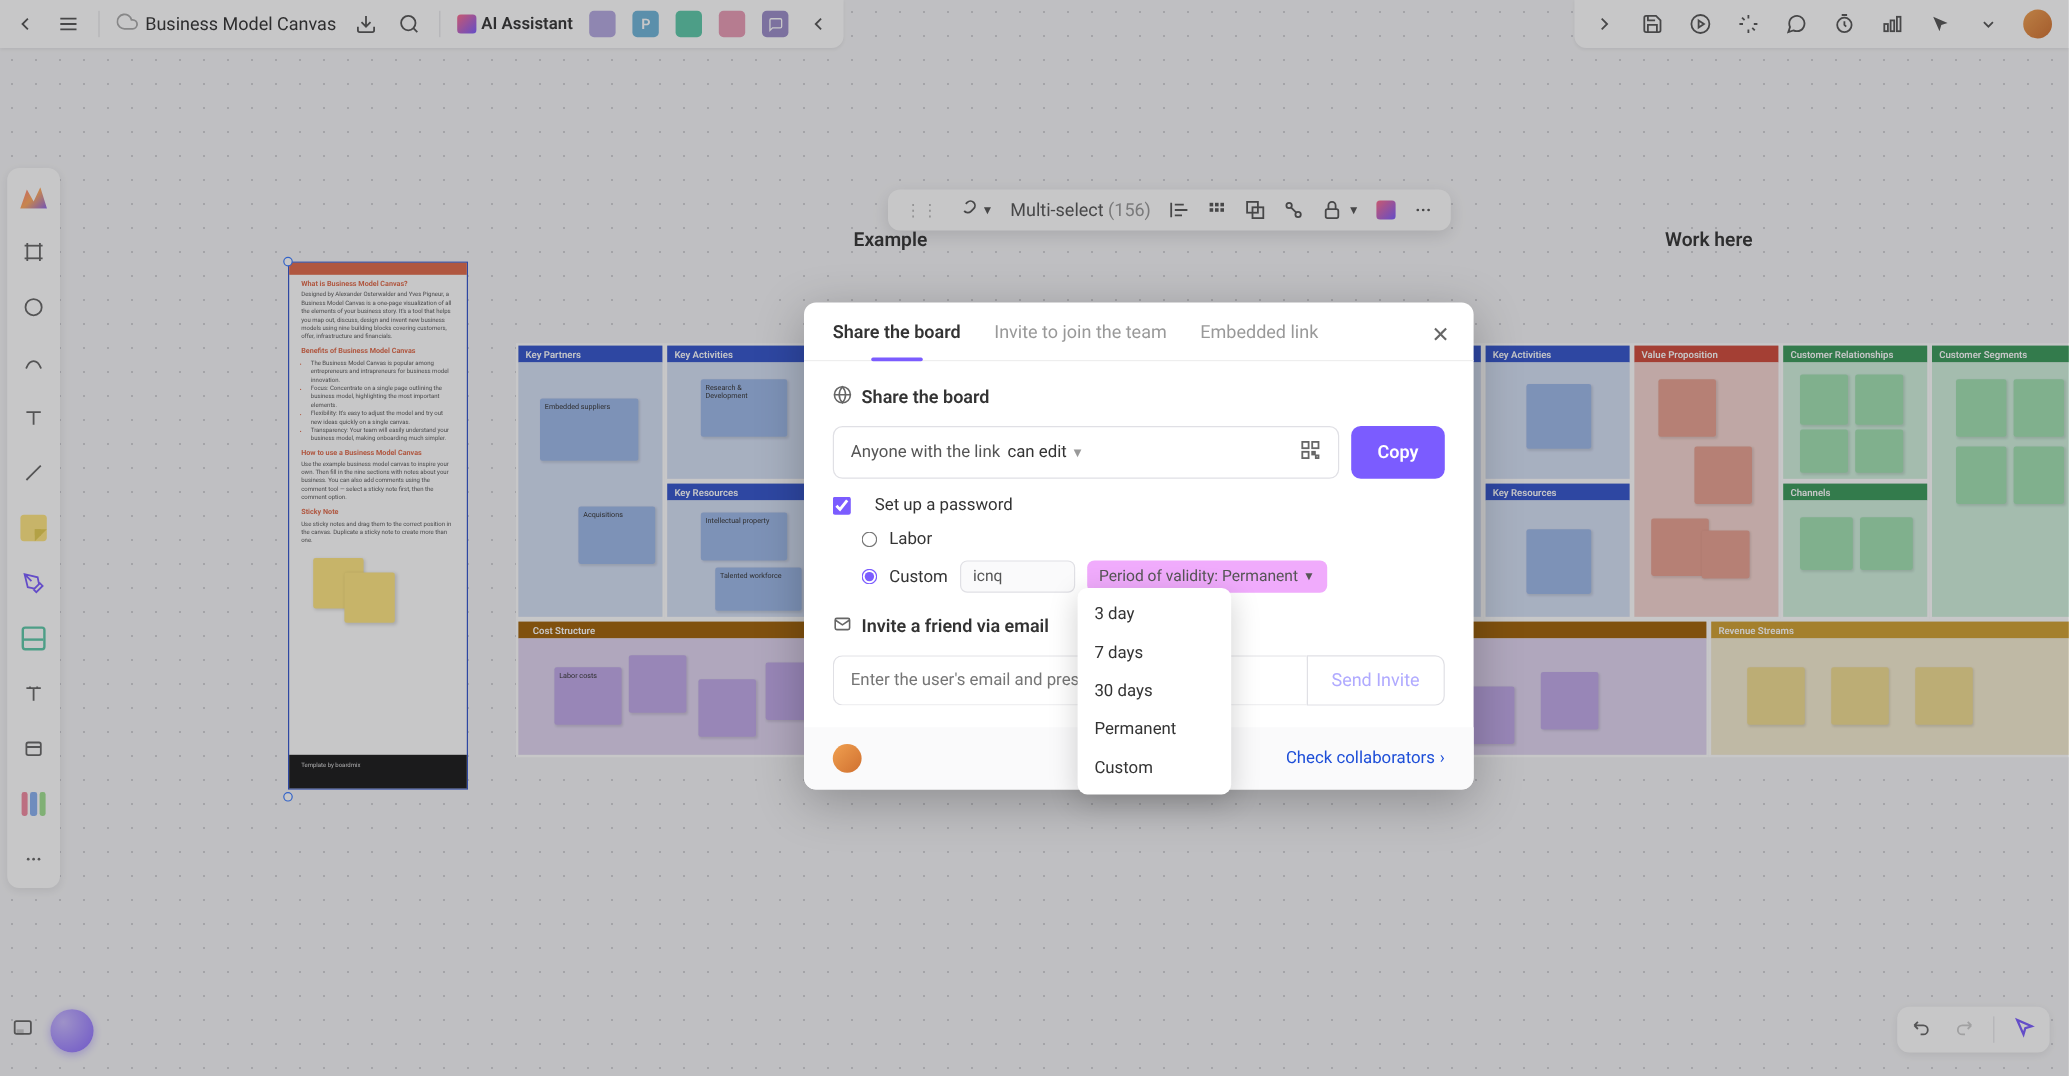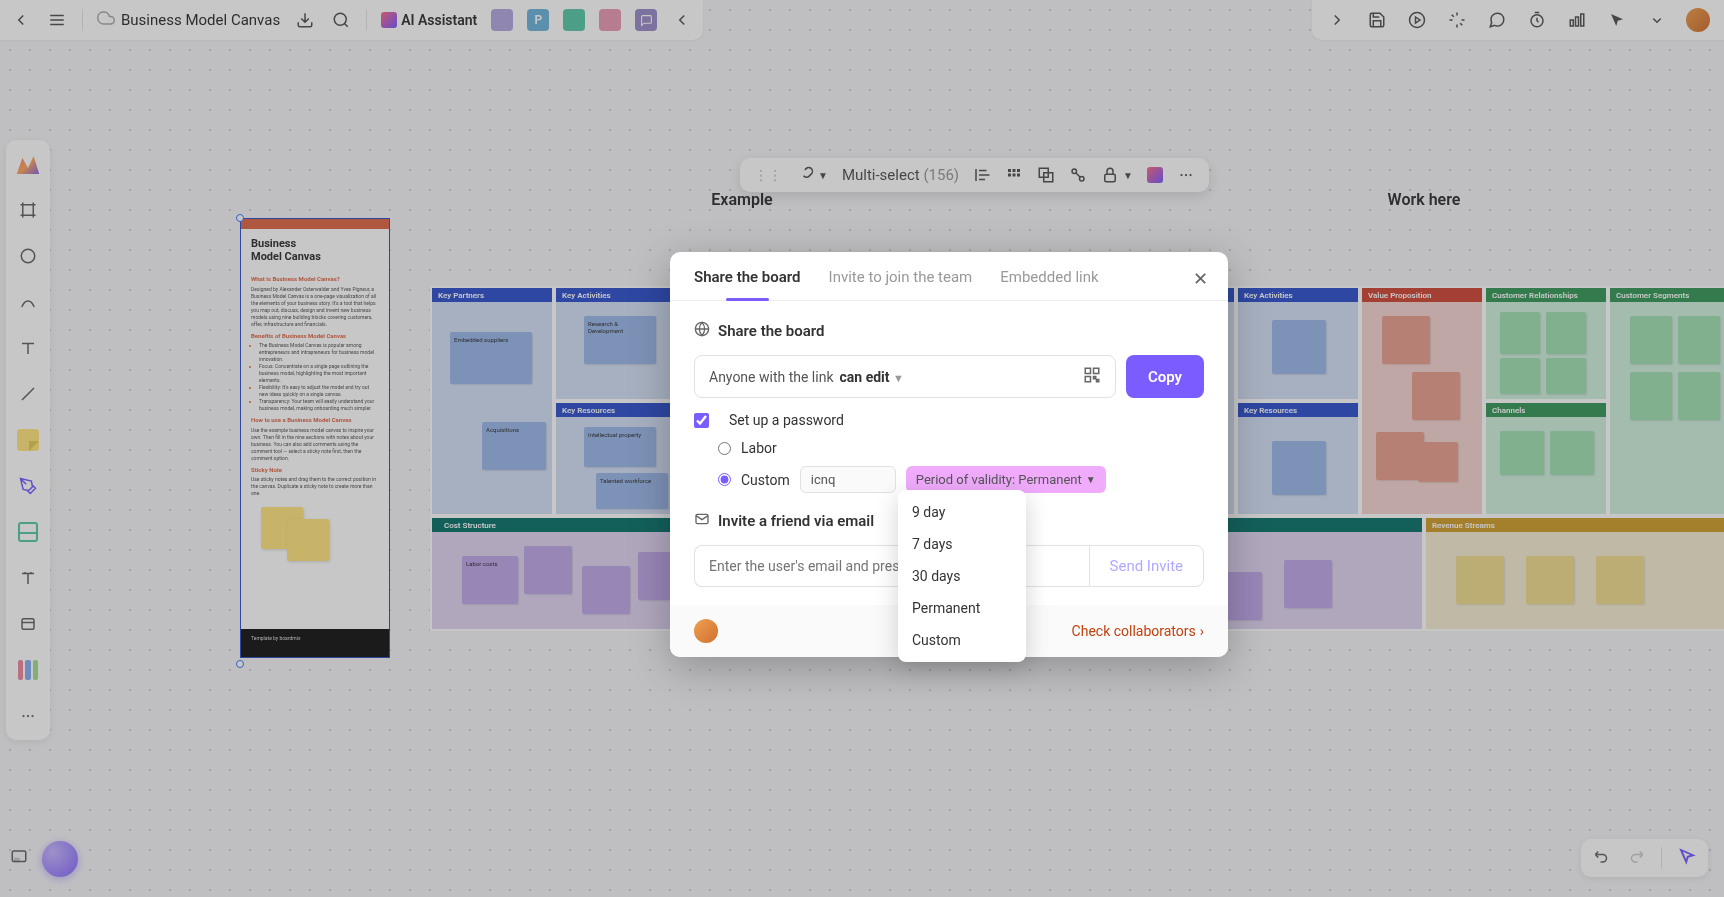--- a/index.html
+++ b/index.html
@@ -61,21 +61,21 @@
 .bmc { position: absolute; top: 218px; width: 624px; height: 440px; }
 .bmc.example { left: 430px; }
 .bmc.work { left: 1112px; }
 .bmc-title { position: absolute; top: -28px; left: 50%; transform: translateX(-50%); font-size: 16px; font-weight: 600; color: #333; }
 .cell { position: absolute; border: 2px solid #fff; }
 .cell .ch { height: 14px; font-size: 8px; color: #fff; font-weight: 600; padding: 1px 6px; display: flex; align-items: center; gap: 3px; }
 .cell .cb { position: absolute; top: 14px; left: 0; right: 0; bottom: 0; }
 .blue .ch { background: #3355cc; } .blue .cb { background: #d5e0f5; }
 .red .ch { background: #d04a3a; } .red .cb { background: #f5d5d0; }
 .green .ch { background: #3a9a5a; } .green .cb { background: #d0f0dd; }
-.purple .ch { background: #0f766e; padding-left: 12px; } .purple .cb { background: #e0d5f0; }
+.purple .ch { background: #a16207; padding-left: 12px; } .purple .cb { background: #e0d5f0; }
 .yellow .ch { background: #d0a030; } .yellow .cb { background: #f5ecd0; }
 .stk { position: absolute; border-radius: 2px; box-shadow: 1px 1px 2px rgba(0,0,0,0.1); }
 .stk.b { background: #9db8e8; } .stk.r { background: #e8a090; } .stk.g { background: #a0e0b0; } .stk.p { background: #c0a8e8; } .stk.y { background: #f0dc90; }
 .stk .lbl { font-size: 6px; color: #333; padding: 4px; }
 
 
 .sel-handle { position: absolute; width: 8px; height: 8px; background: #fff; border: 1.5px solid #3a7aff; border-radius: 50%; z-index: 4; }
 
 
 .bottom-left { position: absolute; left: 10px; bottom: 20px; display: flex; align-items: center; gap: 14px; z-index: 5; }
@@ -93,56 +93,54 @@
 .modal-tabs .tab { font-size: 15px; color: #999; padding-bottom: 14px; margin-right: 28px; cursor: pointer; }
 .modal-tabs .tab.active { color: #333; font-weight: 600; position: relative; }
 .modal-tabs .tab.active::after { content: ''; position: absolute; bottom: -1px; left: 30%; width: 40%; height: 3px; background: #7b5cff; border-radius: 2px; }
 .modal-close { position: absolute; right: 20px; top: 16px; color: #666; cursor: pointer; font-size: 18px; }
 .modal-body { padding: 20px 24px 0; }
 .section-h { display: flex; align-items: center; gap: 8px; font-size: 15px; font-weight: 600; color: #333; margin-bottom: 14px; }
 .sh-icon { color: #666; }
 .link-row { display: flex; gap: 10px; margin-bottom: 14px; }
 .link-box { flex: 1; border: 1px solid #e0e0e5; border-radius: 8px; padding: 10px 14px; display: flex; align-items: center; gap: 6px; font-size: 14px; }
 .link-box .al { color: #555; }
-.link-box .perm { color: #333; font-weight: 700; }
+.link-box .perm { color: #333; font-weight: 400; }
 .link-box .chev { color: #999; font-size: 11px; }
 .qr-btn { margin-left: auto; color: #666; }
 .copy-btn { background: #7b5cff; color: #fff; border: none; border-radius: 8px; padding: 0 22px; font-size: 15px; font-weight: 600; cursor: pointer; }
 .pw-check { display: flex; align-items: center; gap: 20px; font-size: 14px; color: #333; margin-bottom: 12px; }
 .pw-check input[type=checkbox] { width: 15px; height: 15px; accent-color: #7b5cff; }
 .pw-opts { margin-left: 24px; }
 .pw-row { display: flex; align-items: center; gap: 10px; margin-bottom: 10px; font-size: 14px; color: #333; }
 .pw-row input[type=radio] { accent-color: #7b5cff; }
 .pw-input { border: 1px solid #e0e0e5; border-radius: 6px; padding: 5px 10px; font-size: 13px; width: 96px; background: #fafafb; color: #555; }
 .validity-btn { background: #f0abfc; border: none; border-radius: 6px; padding: 6px 10px; font-size: 13px; color: #555; cursor: pointer; display: flex; align-items: center; gap: 4px; }
 .invite-h { margin-top: 18px; }
 .email-row { display: flex; gap: 0; margin-bottom: 18px; }
 .email-input { flex: 1; border: 1px solid #e0e0e5; border-right: none; border-radius: 8px 0 0 8px; padding: 12px 14px; font-size: 14px; }
 .send-btn { border: 1px solid #e0e0e5; border-radius: 0 8px 8px 0; background: #fff; padding: 0 20px; color: #b0aaff; font-size: 15px; cursor: pointer; }
 .modal-footer { background: #fafafb; border-radius: 0 0 10px 10px; padding: 14px 24px; display: flex; align-items: center; justify-content: space-between; }
 .footer-avatar { width: 24px; height: 24px; border-radius: 50%; background: linear-gradient(135deg,#f0a050,#d07030); }
-.check-collab { color: #c2410c; font-size: 14px; display: flex; align-items: center; gap: 4px; cursor: pointer; }
+.check-collab { color: #1d4ed8; font-size: 14px; display: flex; align-items: center; gap: 4px; cursor: pointer; }
 
 
 .dropdown { position: absolute; left: 898px; top: 490px; width: 128px; background: #fff; border-radius: 8px; box-shadow: 0 6px 24px rgba(0,0,0,0.18); z-index: 30; padding: 6px 0; }
 .dropdown .opt { padding: 8px 14px; font-size: 14px; color: #333; cursor: pointer; }
 
 svg { width: 18px; height: 18px; }
 </style>
 </head>
 <body>
 
 <div class="dotgrid"></div>
 
 <div class="canvas">
 
   <div class="frame-doc">
     <div class="hdr"></div>
-    <div class="ttl" style="white-space:pre-line;">Business
-Model Canvas</div>
     <div class="body">
       <div class="redh">What is Business Model Canvas?</div>
       <div>Designed by Alexander Osterwalder and Yves Pigneur, a Business Model Canvas is a one-page visualization of all the elements of your business story. It's a tool that helps you map out, discuss, design and invent new business models using nine building blocks covering customers, offer, infrastructure and financials.</div>
       <div class="redh">Benefits of Business Model Canvas</div>
       <ul class="bullets" style="padding-left:8px;">
         <li>The Business Model Canvas is popular among entrepreneurs and intrapreneurs for business model innovation.</li>
         <li>Focus: Concentrate on a single page outlining the business model, highlighting the most important elements.</li>
         <li>Flexibility: It's easy to adjust the model and try out new ideas quickly on a single canvas.</li>
         <li>Transparency: Your team will easily understand your business model, making onboarding much simpler.</li>
       </ul>
@@ -617,18 +615,18 @@
   <div class="modal-footer">
     <div class="footer-avatar"></div>
     <div class="check-collab">
       <span>Check collaborators</span>
       <span>›</span>
     </div>
   </div>
 </div>
 
 <div class="dropdown">
-  <div class="opt">9 day</div>
+  <div class="opt">3 day</div>
   <div class="opt">7 days</div>
   <div class="opt">30 days</div>
   <div class="opt">Permanent</div>
   <div class="opt">Custom</div>
 </div>
 
 </body></html>

